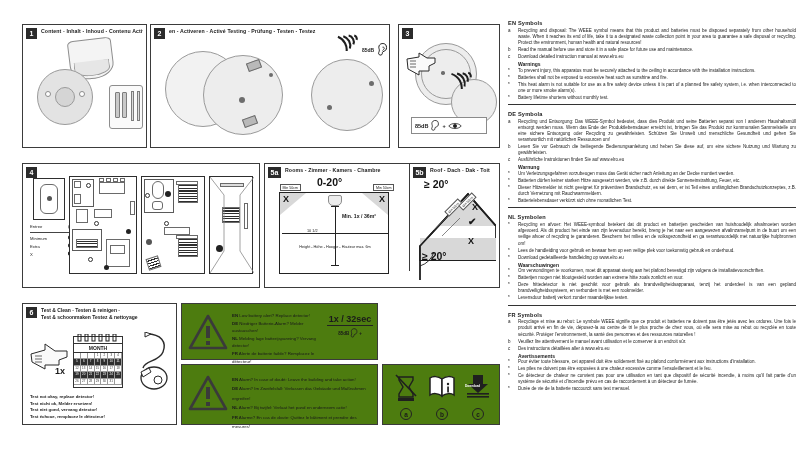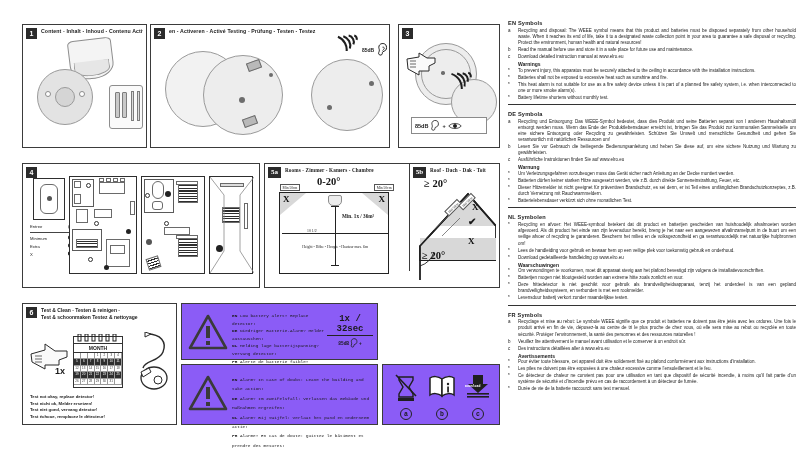--- a/index.html
+++ b/index.html
@@ -79,21 +79,21 @@
   .legend { position:absolute; left:7px; top:58px; width:44px; font-size:4.2px; color:#222; }
   .legrow { display:flex; align-items:center; justify-content:space-between; height:8px; }
   .legrow .sym { width:8px; text-align:center; }
   .legsep { border-top:1px solid #444; margin:2px 0 1px; }
   .circ-o { display:inline-block; width:4.5px; height:4.5px; border:1px solid #333; border-radius:50%; }
   .circ-h { display:inline-block; width:4.5px; height:4.5px; border:1px solid #333; border-radius:50%; background:radial-gradient(#333 0 1.2px,#fff 1.2px); }
   .circ-f { display:inline-block; width:4.5px; height:4.5px; border:1px solid #222; border-radius:50%; background:#222; }
 
   
   #p5 { left: 264px; top: 163px; width: 236px; height: 125px; }
-  .sub5 { position:absolute; top:0; bottom:16px;font-family:Liberation Serif, serif; }
+  .sub5 { position:absolute; top:0; bottom:16px; }
   .sub5.a { left:0; width:145px; border-right:1.1px solid #3b3b3b; }
   .sub5.b { left:145px; right:0; }
   .roomdia { position:absolute; left:14px; top:28px; width:110px; height:82px; border:1.6px solid #222; background:#fff; }
   .corner-x {
     position:absolute; top:0; width:26px; height:22px; background:#d8d8d8;
   }
   .xmark { position:absolute; font-size:9px; font-weight:bold; color:#111; }
   .tick { position:absolute; background:#222; }
   .dimlbl { position:absolute; font-size:3.8px; color:#222; background:#fff; padding:0 1px; }
   .angle-big { position:absolute; font-size:10.5px; font-weight:bold; color:#111; }
@@ -106,21 +106,21 @@
   .cal-top { height:7px; border-bottom:1px solid #333; background:#fff; position:relative; }
   .cal-month { font-size:5px; font-weight:bold; text-align:center; line-height:8px; border-bottom:1px solid #333; }
   .cal-grid { display:grid; grid-template-columns:repeat(7,1fr); }
   .cal-grid i { font-style:normal; font-size:3px; text-align:center; line-height:5.4px; border-right:.5px solid #9a9a9a; border-bottom:.5px solid #9a9a9a; color:#333; }
   .cal-grid i.hi { background:#2e2e2e; color:#fff; }
   .x1 { position:absolute; left:32px; top:62px; font-size:9px; font-weight:bold; }
   .vac { position:absolute; left:104px; top:28px; width:42px; height:60px; }
   .p6foot { position:absolute; left:7px; bottom:4px; font-size:4.3px; line-height:6.4px; font-weight:bold; color:#1a1a1a; }
 
   
-  .warn { position:absolute; border:1.1px solid #3b3b3b; background:#8b5cf6;font-family:Liberation Mono, monospace; }
+  .warn { position:absolute; border:1.1px solid #3b3b3b; background:#4d7c0f; }
   #w1 { left:181px; top:303px; width:197px; height:57px; }
   #w2 { left:181px; top:364px; width:197px; height:61px; }
   .tri { position:absolute; left:6px; top:9px; width:40px; height:38px; }
   .wtext { position:absolute; left:50px; top:8px; right:52px; font-size:4.4px; line-height:7.6px; }
   .wtext b { font-weight:bold; }
   #w1 .wtext { right:52px; }
   #w2 .wtext { right:4px; top:10px; line-height:9.4px; }
   .w1right { position:absolute; right:4px; top:10px; width:46px; text-align:center; }
   .w1right .big { font-size:9px; font-weight:bold; border-bottom:1px solid #222; padding-bottom:1px; display:block; }
   .w1right .sm { font-size:4.5px; font-weight:bold; margin-top:2px; display:flex; align-items:center; justify-content:center; gap:1px; }

